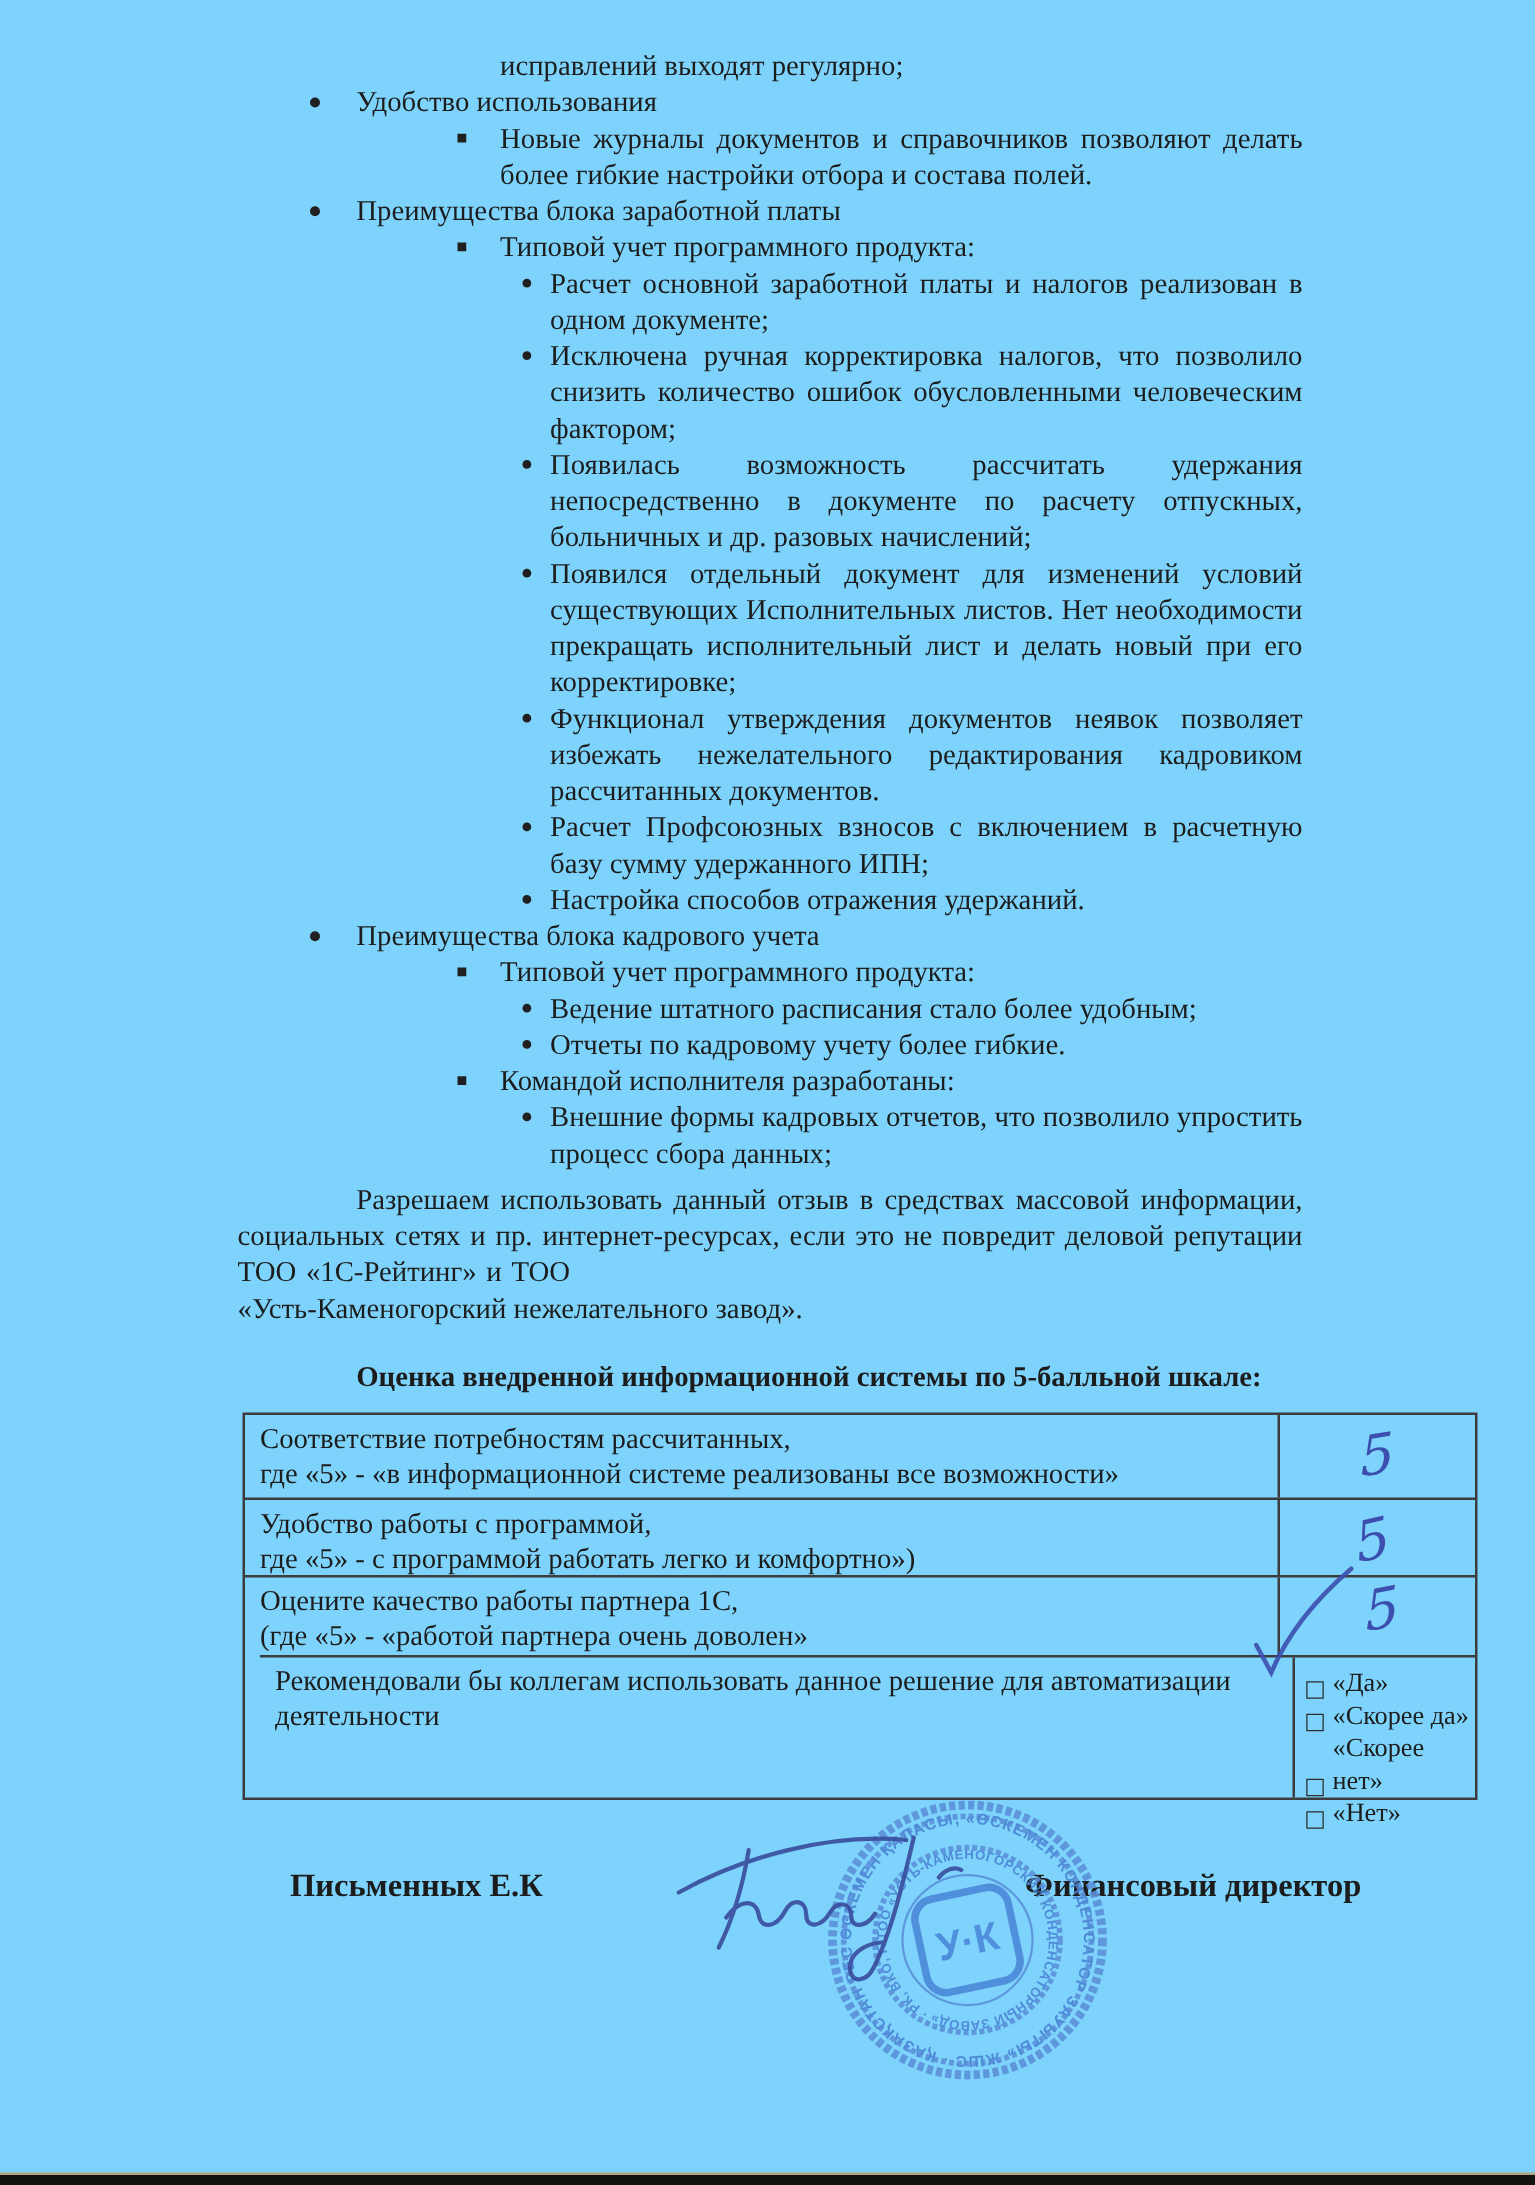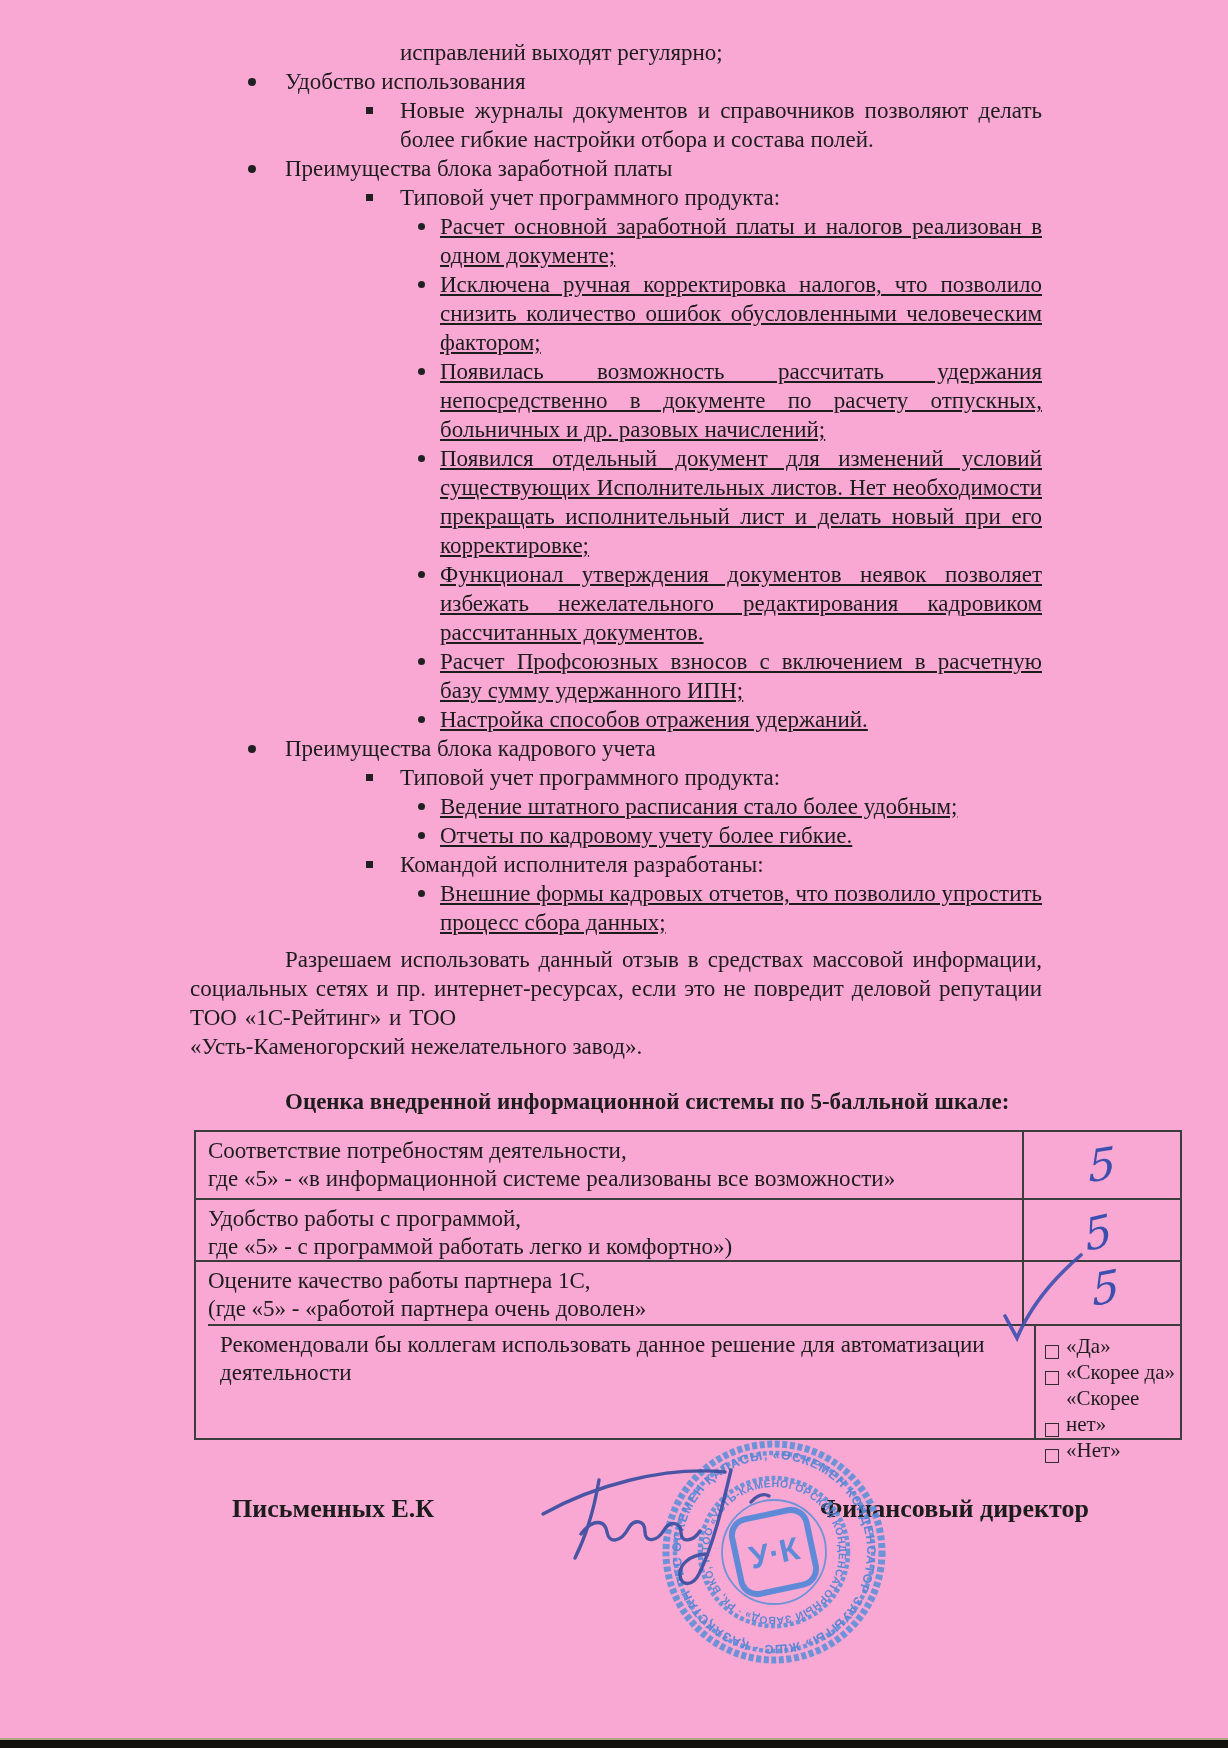--- a/index.html
+++ b/index.html
@@ -1,33 +1,33 @@
 <!DOCTYPE html>
 <html><head>
 <meta charset="utf-8">
 <style>
   html,body { margin:0; padding:0; background:#e8e8e8; }
   .page {
     position:relative; width:1228px; height:1748px; margin:0 auto;
-    background:#f9a8d4; overflow:hidden;
+    background:#7dd3fc; overflow:hidden;
     font-family:"Liberation Serif", serif; color:#1c1c1c;
   }
 
   
   .content { position:absolute; left:190px; top:38px; width:852px;
              font-size:23px; line-height:29px; }
   .cont-line { padding-left:210px; }
   .li { position:relative; margin:0; }
   .li.l1 { padding-left:95px; }
   .li.l1::before { content:""; position:absolute; left:58px; top:11px;
                    width:8px; height:8px; border-radius:50%; background:#202020; }
   .li.l2 { padding-left:210px; text-align:justify; }
   .li.l2::before { content:""; position:absolute; left:176px; top:11px;
                    width:7px; height:7px; background:#202020; }
-  .li.l3 { padding-left:250px; text-align:justify;text-decoration:underline; }
+  .li.l3 { padding-left:250px; text-align:justify; }
   .li.l3::before { content:""; position:absolute; left:228px; top:11px;
                    width:7px; height:7px; border-radius:50%; background:#202020; }
   .para { margin-top:8px; text-align:justify; text-indent:95px; word-spacing:2px; }
   .para-tail { text-align:left; }
   .rating-heading { margin-top:26px; font-weight:bold; text-indent:95px; font-size:23px; }
 
   
   .rating-table { position:absolute; left:194px; top:1130px; width:984px;
                   border:2px solid #3c3c3c; }
   .t-row { display:flex; border-top:2px solid #3c3c3c; }
@@ -82,21 +82,21 @@
 
     <div class="para">Разрешаем использовать данный отзыв в средствах массовой информации, социальных сетях и пр. интернет-ресурсах, если это не повредит деловой репутации ТОО «1С-Рейтинг» и ТОО</div>
     <div class="para-tail">«Усть-Каменогорский нежелательного завод».</div>
 
     <div class="rating-heading">Оценка внедренной информационной системы по 5-балльной шкале:</div>
   </div>
 
   <div class="rating-table">
     <div class="t-row r1">
       <div class="crit">
-        <div>Соответствие потребностям деятельности,</div>
+        <div>Соответствие потребностям рассчитанных,</div>
         <div>где «5» - «в информационной системе реализованы все возможности»</div>
       </div>
       <div class="score-cell">
         <span class="hand5">5</span>
       </div>
     </div>
     <div class="t-row r2">
       <div class="crit">
         <div>Удобство работы с программой,</div>
         <div>где «5» - с программой работать легко и комфортно»)</div>

